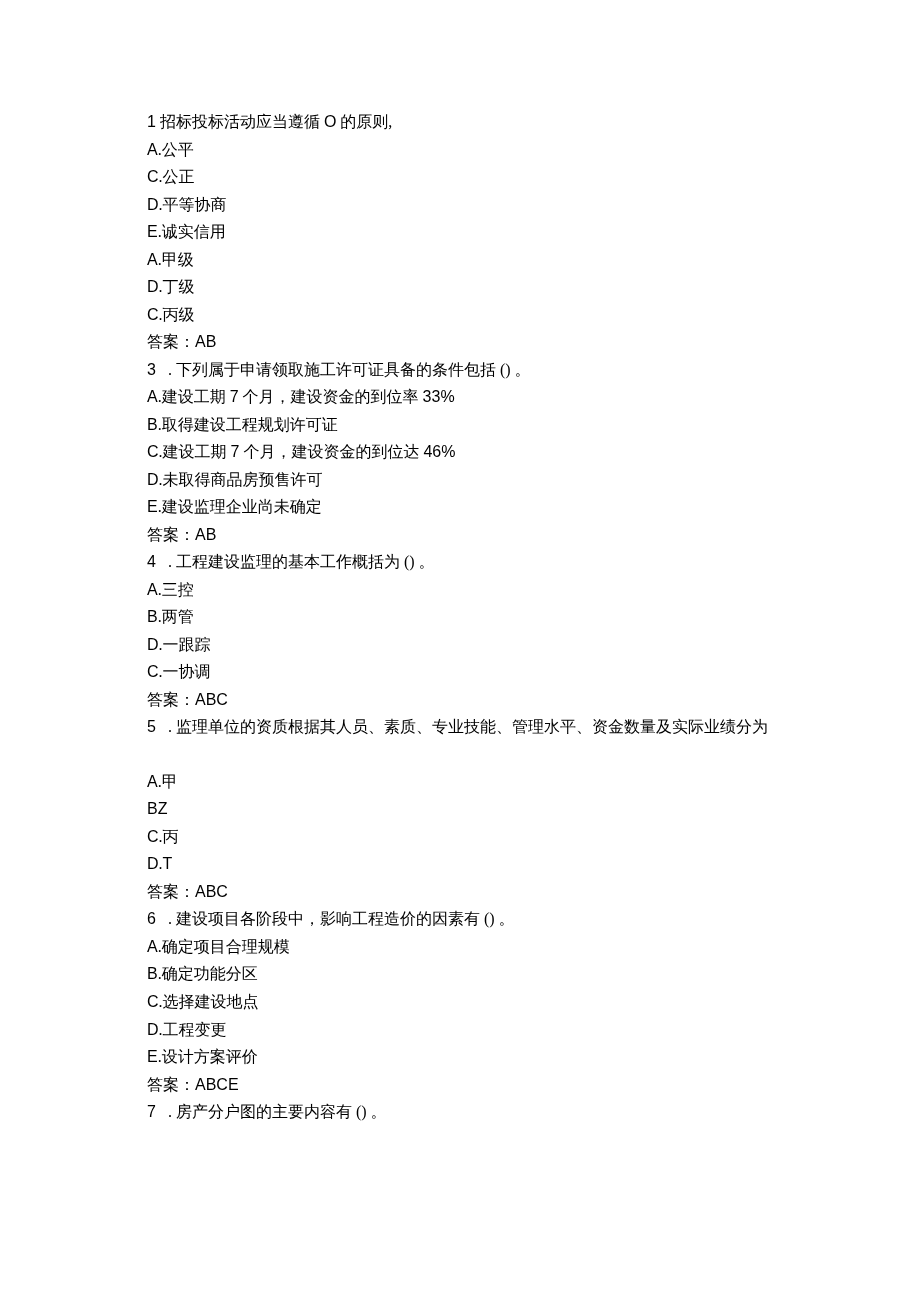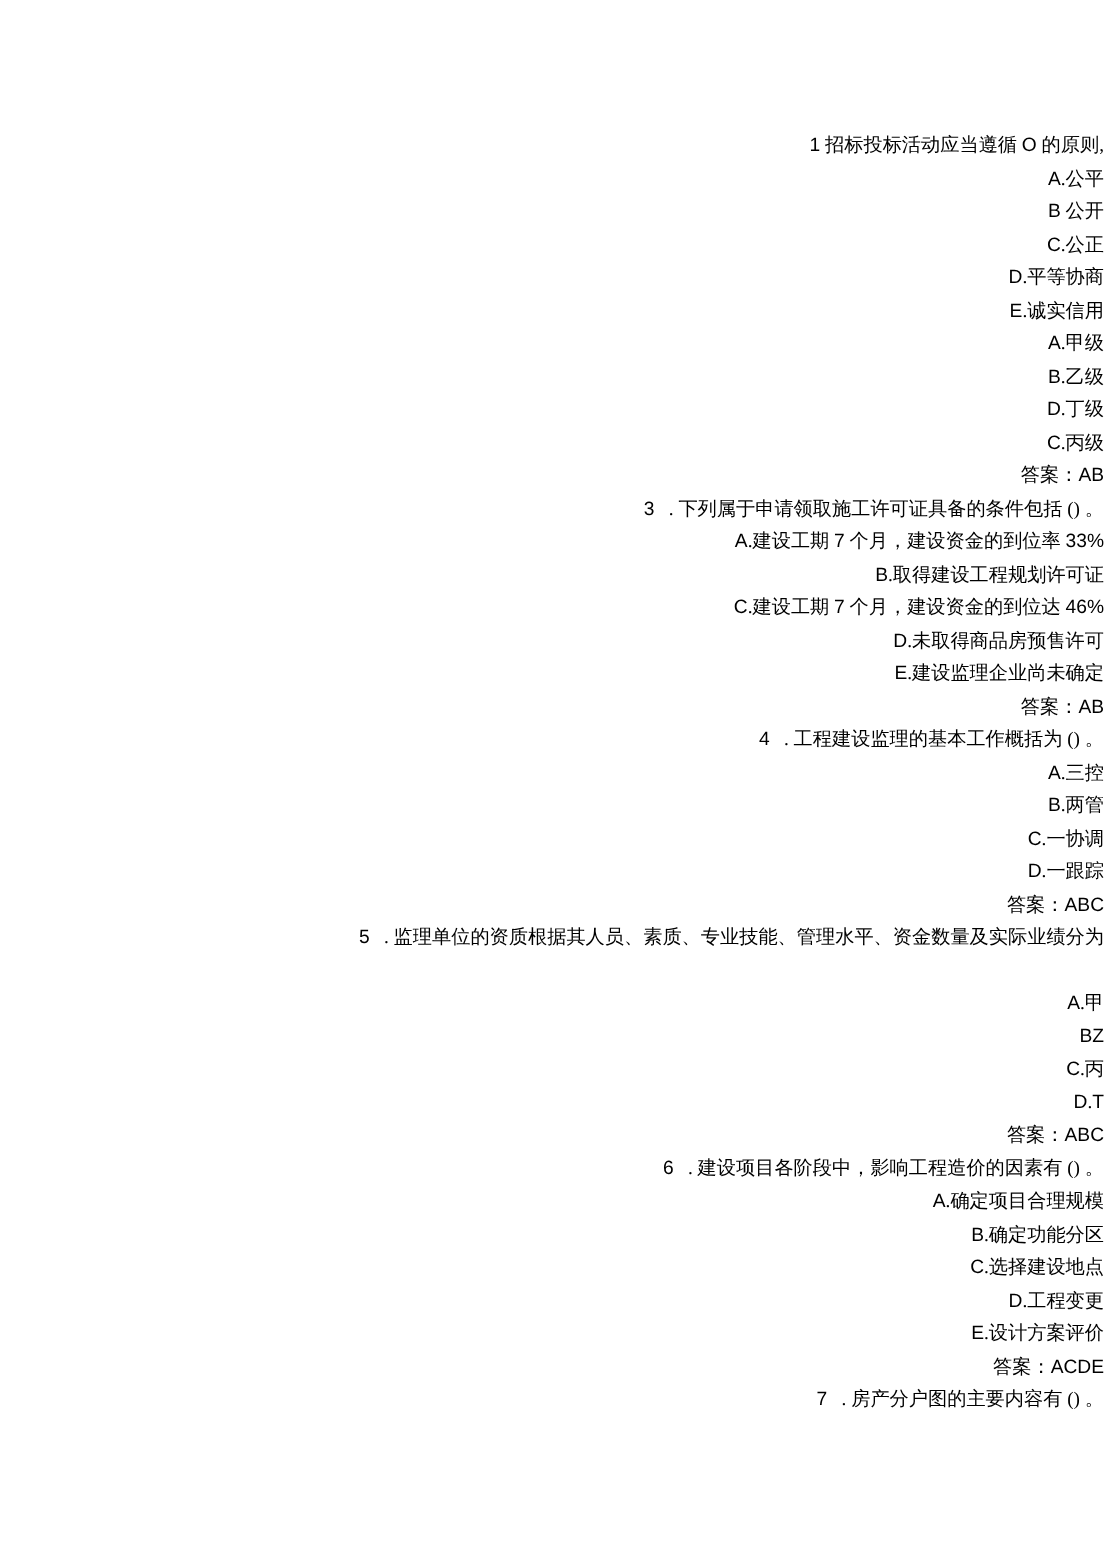--- a/index.html
+++ b/index.html
@@ -12,67 +12,64 @@
     line-height: 1.72;
   }
   .page {
     width: 920px;
     min-height: 1301px;
     padding: 108px 0 0 147px;
     box-sizing: border-box;
   }
   .line {
     white-space: pre-wrap;
-    text-align: right;
   }
   .latin {
     font-family: Arial, "Helvetica Neue", Helvetica, sans-serif;
   }
   .blank {
     height: 27px;
   }
 </style>
 </head>
 <body>
 
 <div class="page">
   <div id="content">
       <div class="line"><span class="latin">1</span> 招标投标活动应当遵循 <span class="latin">O</span> 的原则,</div>
       <div class="line"><span class="latin">A</span>.公平</div>
-      <div class="line"><span class="latin">B</span> 公开</div>
       <div class="line"><span class="latin">C</span>.公正</div>
       <div class="line"><span class="latin">D</span>.平等协商</div>
       <div class="line"><span class="latin">E</span>.诚实信用</div>
       <div class="line"><span class="latin">A</span>.甲级</div>
-      <div class="line"><span class="latin">B</span>.乙级</div>
       <div class="line"><span class="latin">D</span>.丁级</div>
       <div class="line"><span class="latin">C</span>.丙级</div>
       <div class="line">答案：<span class="latin">AB</span></div>
       <div class="line"><span class="latin">3</span>   . 下列属于申请领取施工许可证具备的条件包括 () 。</div>
       <div class="line"><span class="latin">A</span>.建设工期 <span class="latin">7</span> 个月，建设资金的到位率 <span class="latin">33%</span></div>
       <div class="line"><span class="latin">B</span>.取得建设工程规划许可证</div>
       <div class="line"><span class="latin">C</span>.建设工期 <span class="latin">7</span> 个月，建设资金的到位达 <span class="latin">46%</span></div>
       <div class="line"><span class="latin">D</span>.未取得商品房预售许可</div>
       <div class="line"><span class="latin">E</span>.建设监理企业尚未确定</div>
       <div class="line">答案：<span class="latin">AB</span></div>
       <div class="line"><span class="latin">4</span>   . 工程建设监理的基本工作概括为 () 。</div>
       <div class="line"><span class="latin">A</span>.三控</div>
       <div class="line"><span class="latin">B</span>.两管</div>
+      <div class="line"><span class="latin">D</span>.一跟踪</div>
       <div class="line"><span class="latin">C</span>.一协调</div>
-      <div class="line"><span class="latin">D</span>.一跟踪</div>
       <div class="line">答案：<span class="latin">ABC</span></div>
       <div class="line"><span class="latin">5</span>   . 监理单位的资质根据其人员、素质、专业技能、管理水平、资金数量及实际业绩分为</div>
       <div class="blank"></div>
       <div class="line"><span class="latin">A</span>.甲</div>
       <div class="line"><span class="latin">BZ</span></div>
       <div class="line"><span class="latin">C</span>.丙</div>
       <div class="line"><span class="latin">D</span>.<span class="latin">T</span></div>
       <div class="line">答案：<span class="latin">ABC</span></div>
       <div class="line"><span class="latin">6</span>   . 建设项目各阶段中，影响工程造价的因素有 () 。</div>
       <div class="line"><span class="latin">A</span>.确定项目合理规模</div>
       <div class="line"><span class="latin">B</span>.确定功能分区</div>
       <div class="line"><span class="latin">C</span>.选择建设地点</div>
       <div class="line"><span class="latin">D</span>.工程变更</div>
       <div class="line"><span class="latin">E</span>.设计方案评价</div>
-      <div class="line">答案：<span class="latin">ACDE</span></div>
+      <div class="line">答案：<span class="latin">ABCE</span></div>
       <div class="line"><span class="latin">7</span>   . 房产分户图的主要内容有 () 。</div>
     </div>
 </div>
 
 </body></html>

